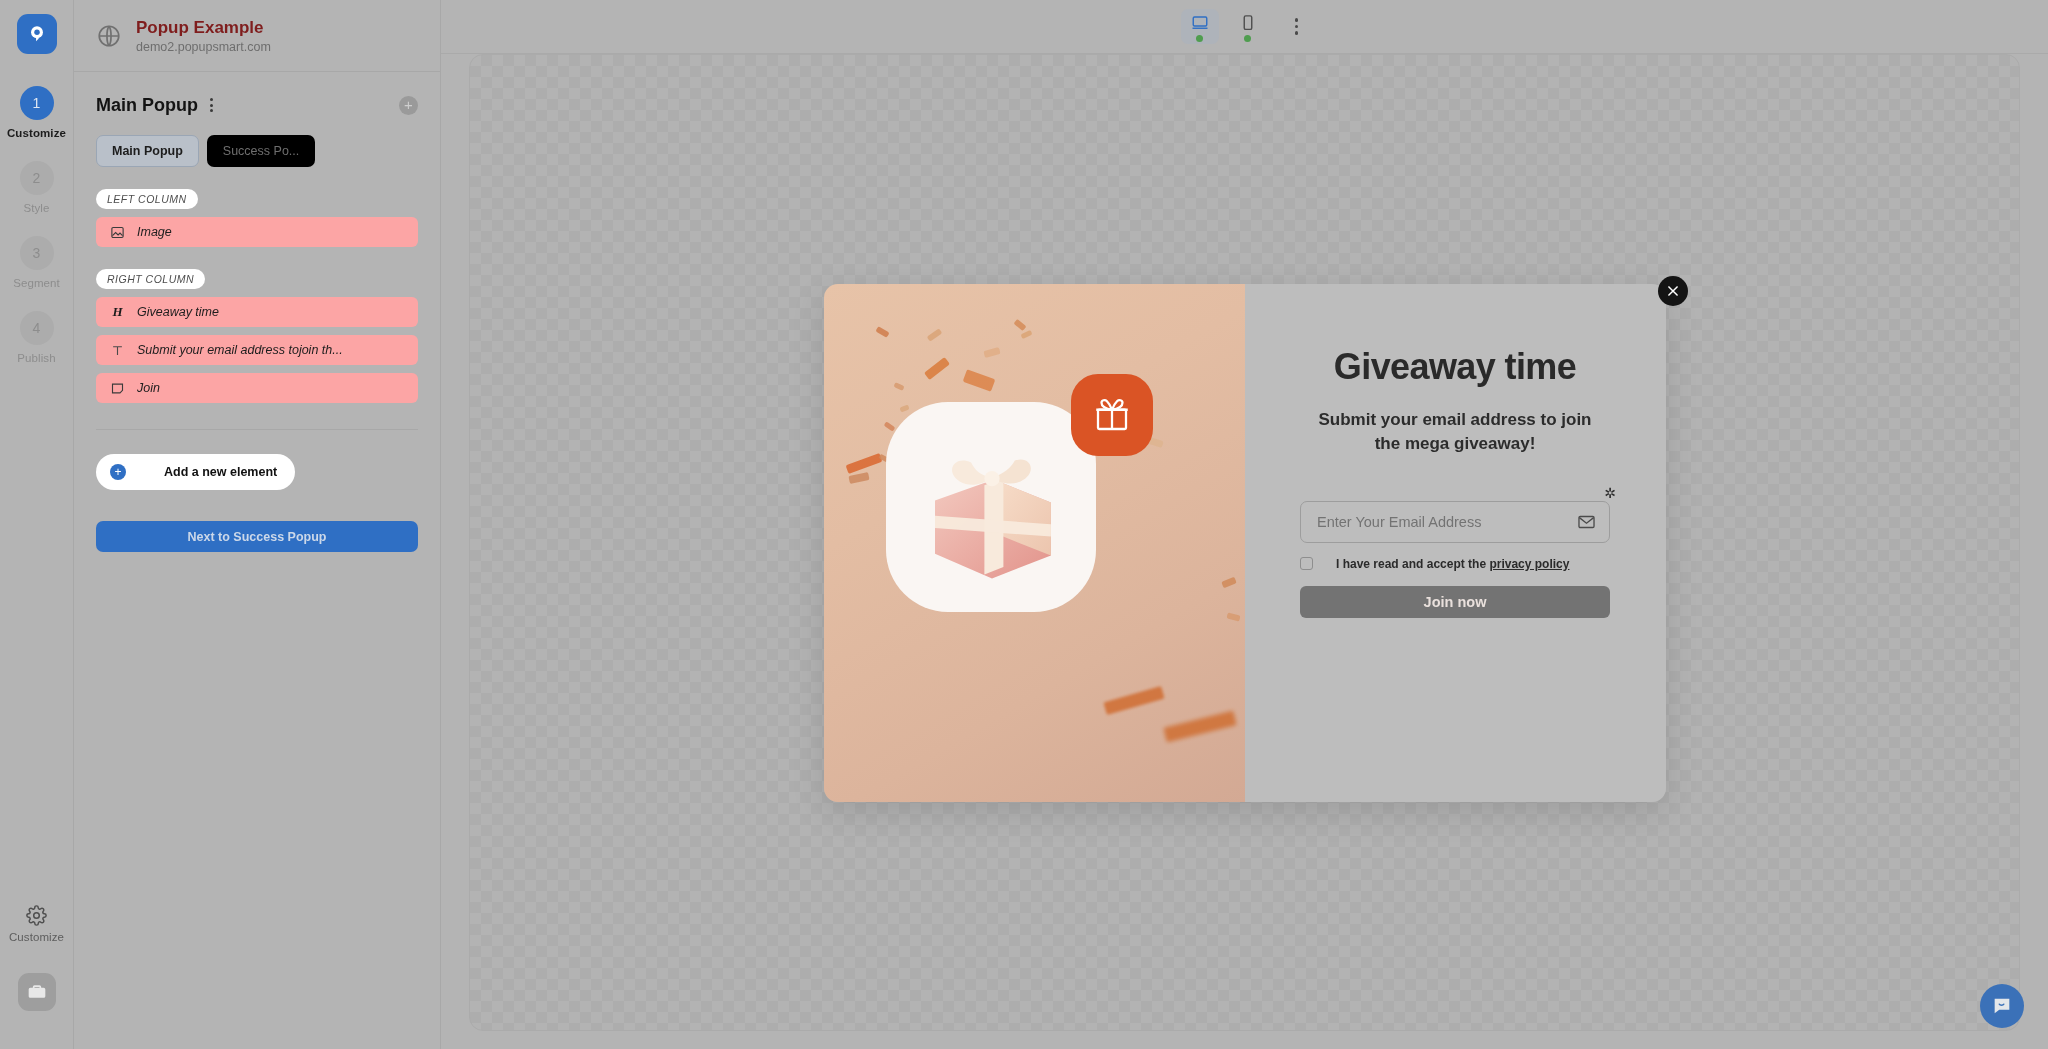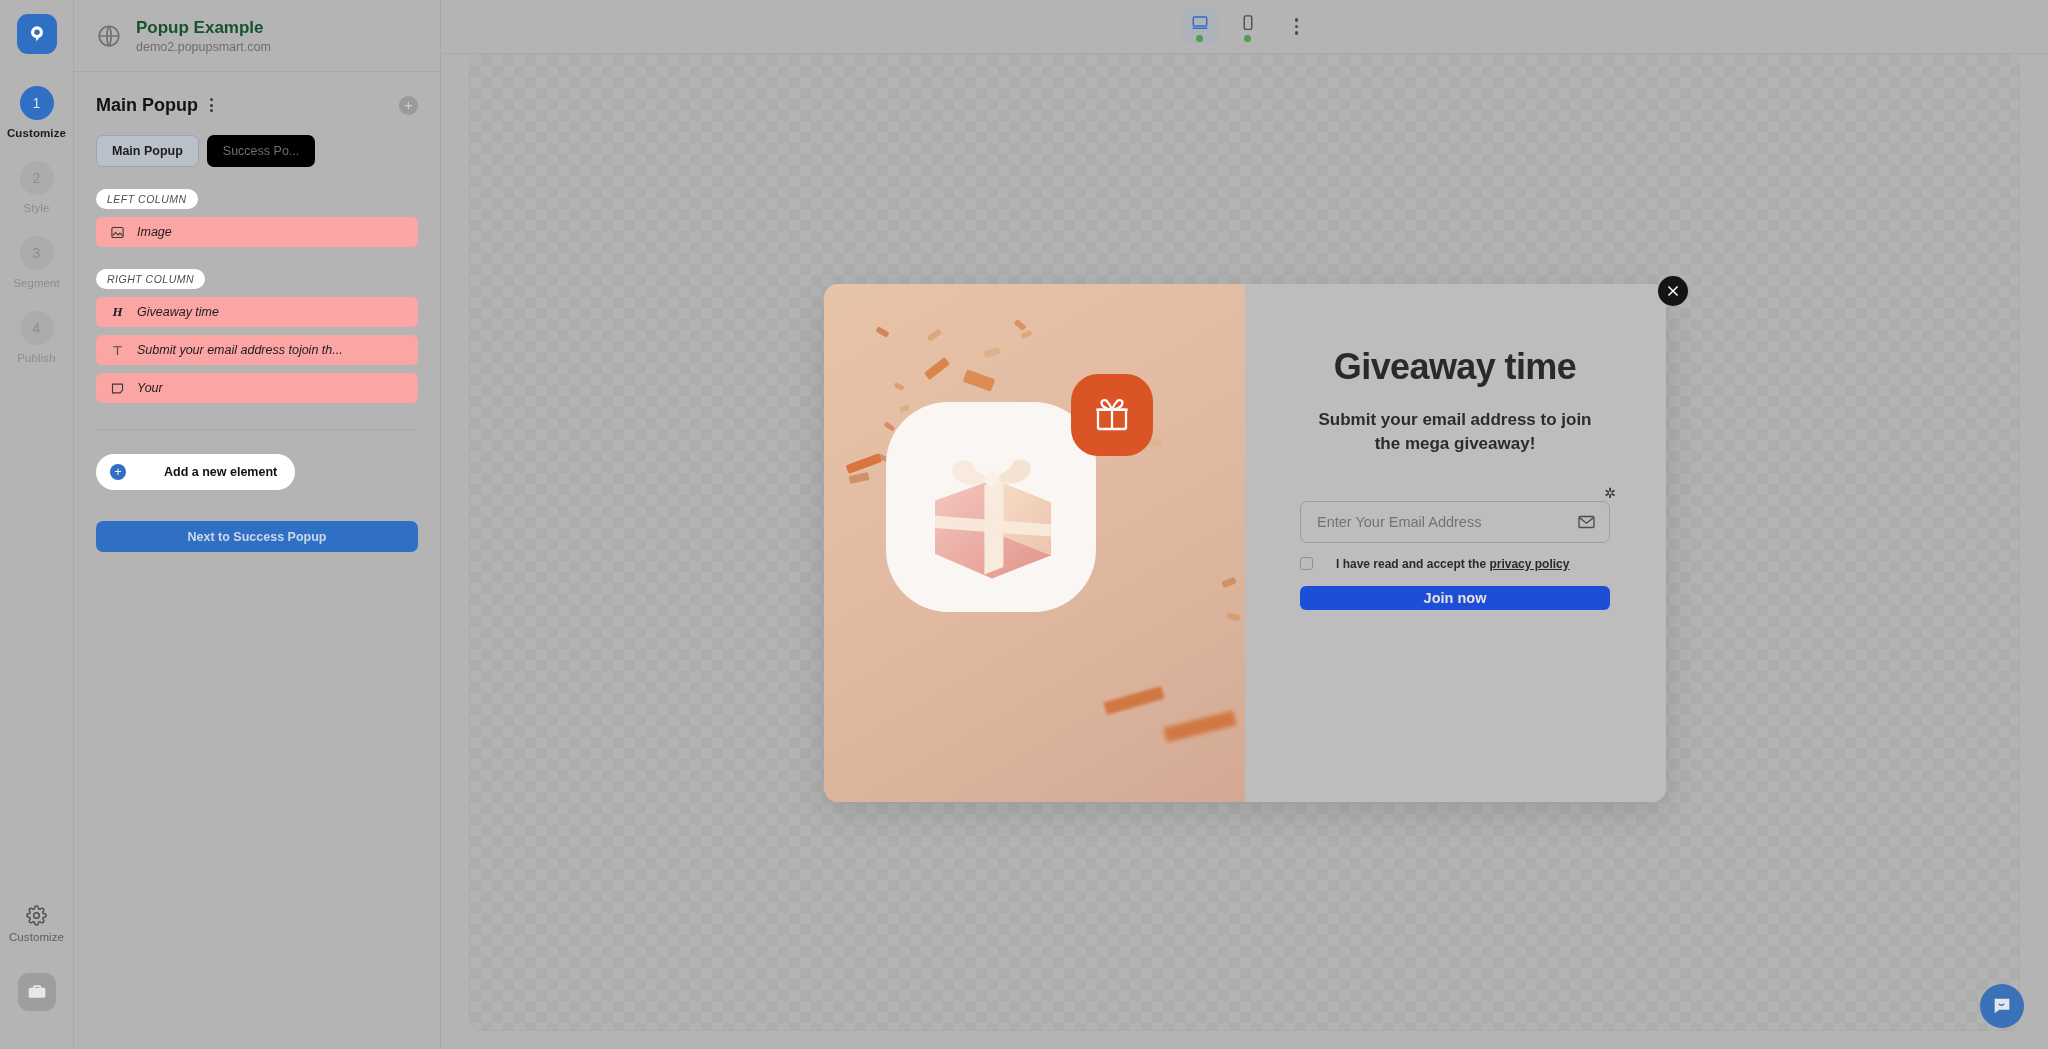--- a/index.html
+++ b/index.html
@@ -77,21 +77,21 @@
     border-right: 1px solid #a8a8a8;
     display: flex; flex-direction: column;
   }
   .panel-top {
     height: 72px; flex: 0 0 72px;
     display: flex; align-items: center; gap: 14px;
     padding: 0 22px;
     border-bottom: 1px solid #a8a8a8;
   }
   .globe-icon { width: 26px; height: 26px; flex: 0 0 26px; opacity: .55; }
-  .site-title { font-size: 17px; font-weight: 700; color: #14532d; line-height: 1.25; }
+  .site-title { font-size: 17px; font-weight: 700; color: #7f1d1d; line-height: 1.25; }
   .site-url { font-size: 12.5px; color: #6e6e6e; margin-top: 1px; }
 
   .panel-head {
     display: flex; align-items: center;
     padding: 22px 22px 0 22px;
   }
   .panel-head h2 { font-size: 18px; font-weight: 700; color: #131313; }
   .kebab {
     margin-left: 9px; cursor: pointer;
     display: flex; flex-direction: column; gap: 2.5px; padding: 4px 3px;
@@ -279,22 +279,22 @@
     display: flex; align-items: flex-start; gap: 23px;
     width: 310px; margin-top: 14px;
   }
   .cbox {
     width: 13px; height: 13px; flex: 0 0 13px;
     border: 1px solid #8e8e8e; border-radius: 3px; background: transparent; cursor: pointer;
   }
   .consent-text { font-size: 12px; color: #2b2b2b; font-weight: 600; }
   .consent-text a { color: #2b2b2b; text-decoration: underline; }
   .join-btn {
-    width: 310px; height: 24px; margin-top: 15px;
-    background: #1d4ed8; border: none; border-radius: 6px;
+    width: 310px; height: 32px; margin-top: 15px;
+    background: #737373; border: none; border-radius: 6px;
     color: #e9e0dc; font-size: 14.5px; font-weight: 600;
     cursor: pointer; font-family: "Liberation Sans", sans-serif;
   }
   .close-btn {
     position: absolute; right: -22px; top: -8px;
     width: 30px; height: 30px; border-radius: 50%;
     background: #141414; color: #fff;
     display: flex; align-items: center; justify-content: center;
     cursor: pointer; z-index: 5;
   }
@@ -414,21 +414,21 @@
           </svg>
         </span>
         <span class="el-label">Submit your email address tojoin th...</span>
       </div>
       <div class="el-row">
         <span class="el-icon">
           <svg viewBox="0 0 24 24" fill="none" stroke="#3b3b3b" stroke-width="1.8">
             <path d="M4 5h16v10l-4 4H4z"></path>
           </svg>
         </span>
-        <span class="el-label">Your</span>
+        <span class="el-label">Join</span>
       </div>
     </div>
 
     <div class="divider"></div>
 
     <div class="add-new">
       <span class="plus">+</span>
       <span class="txt">Add a new element</span>
     </div>
 

